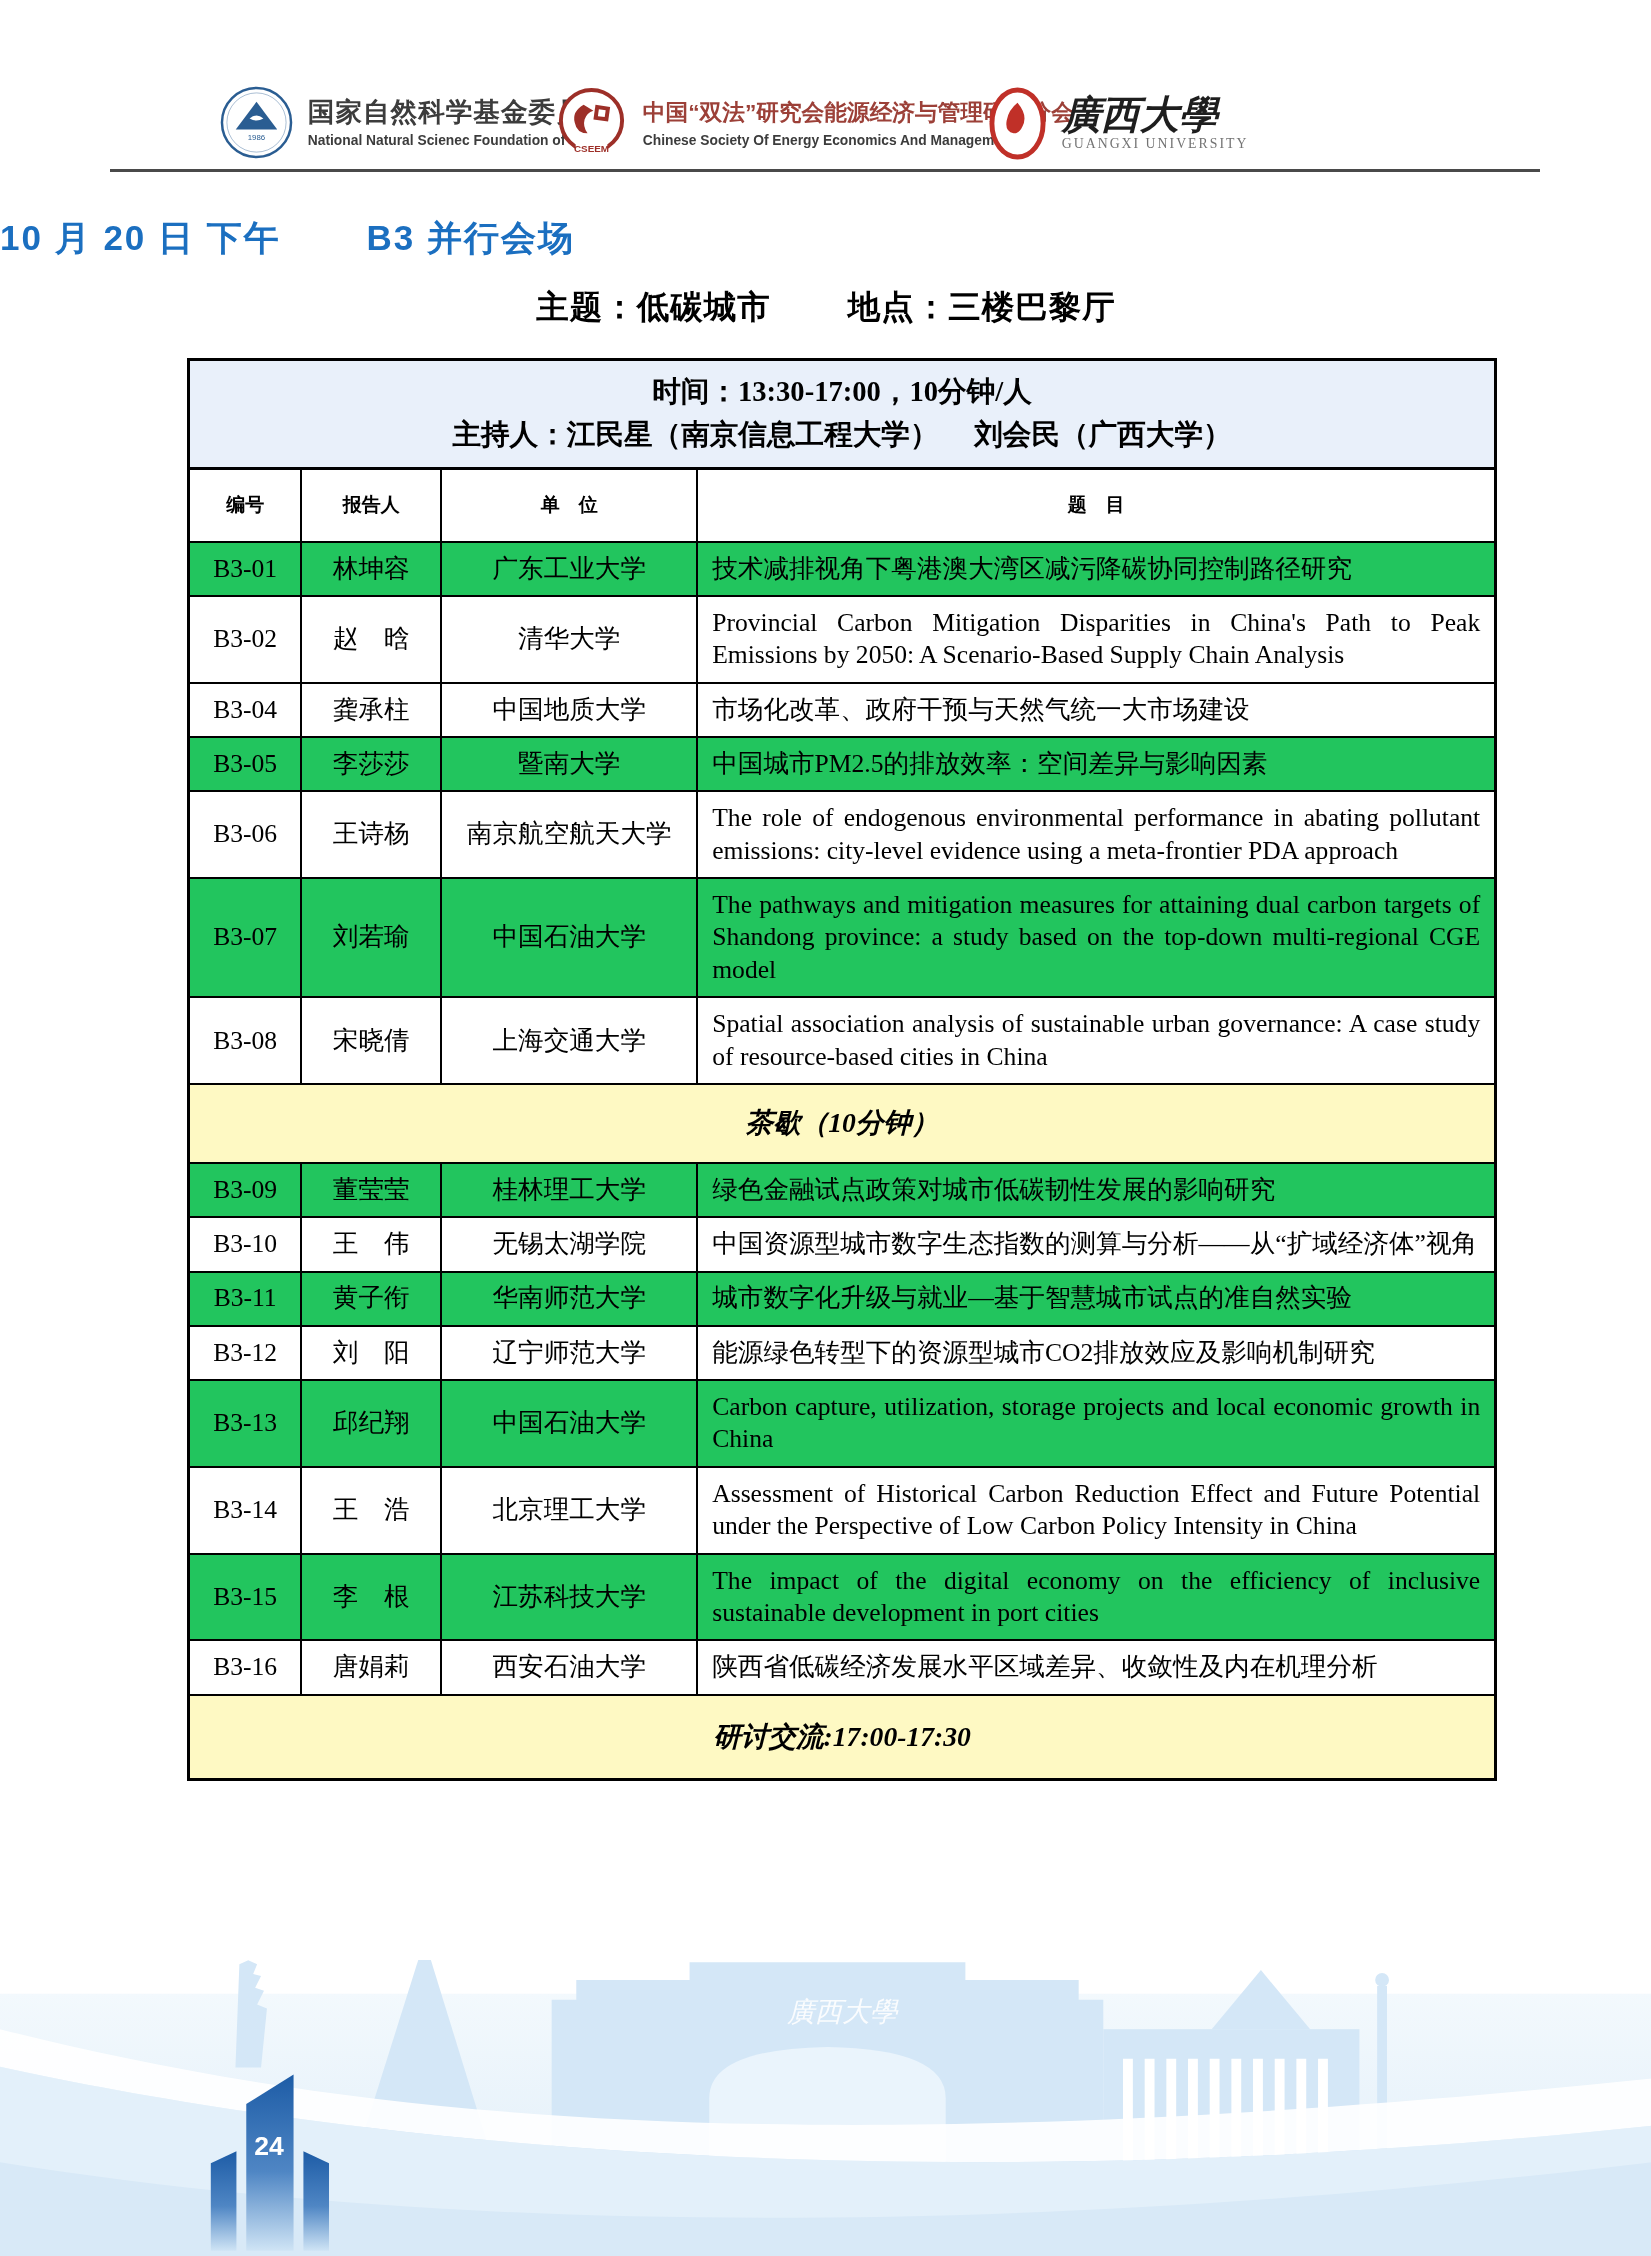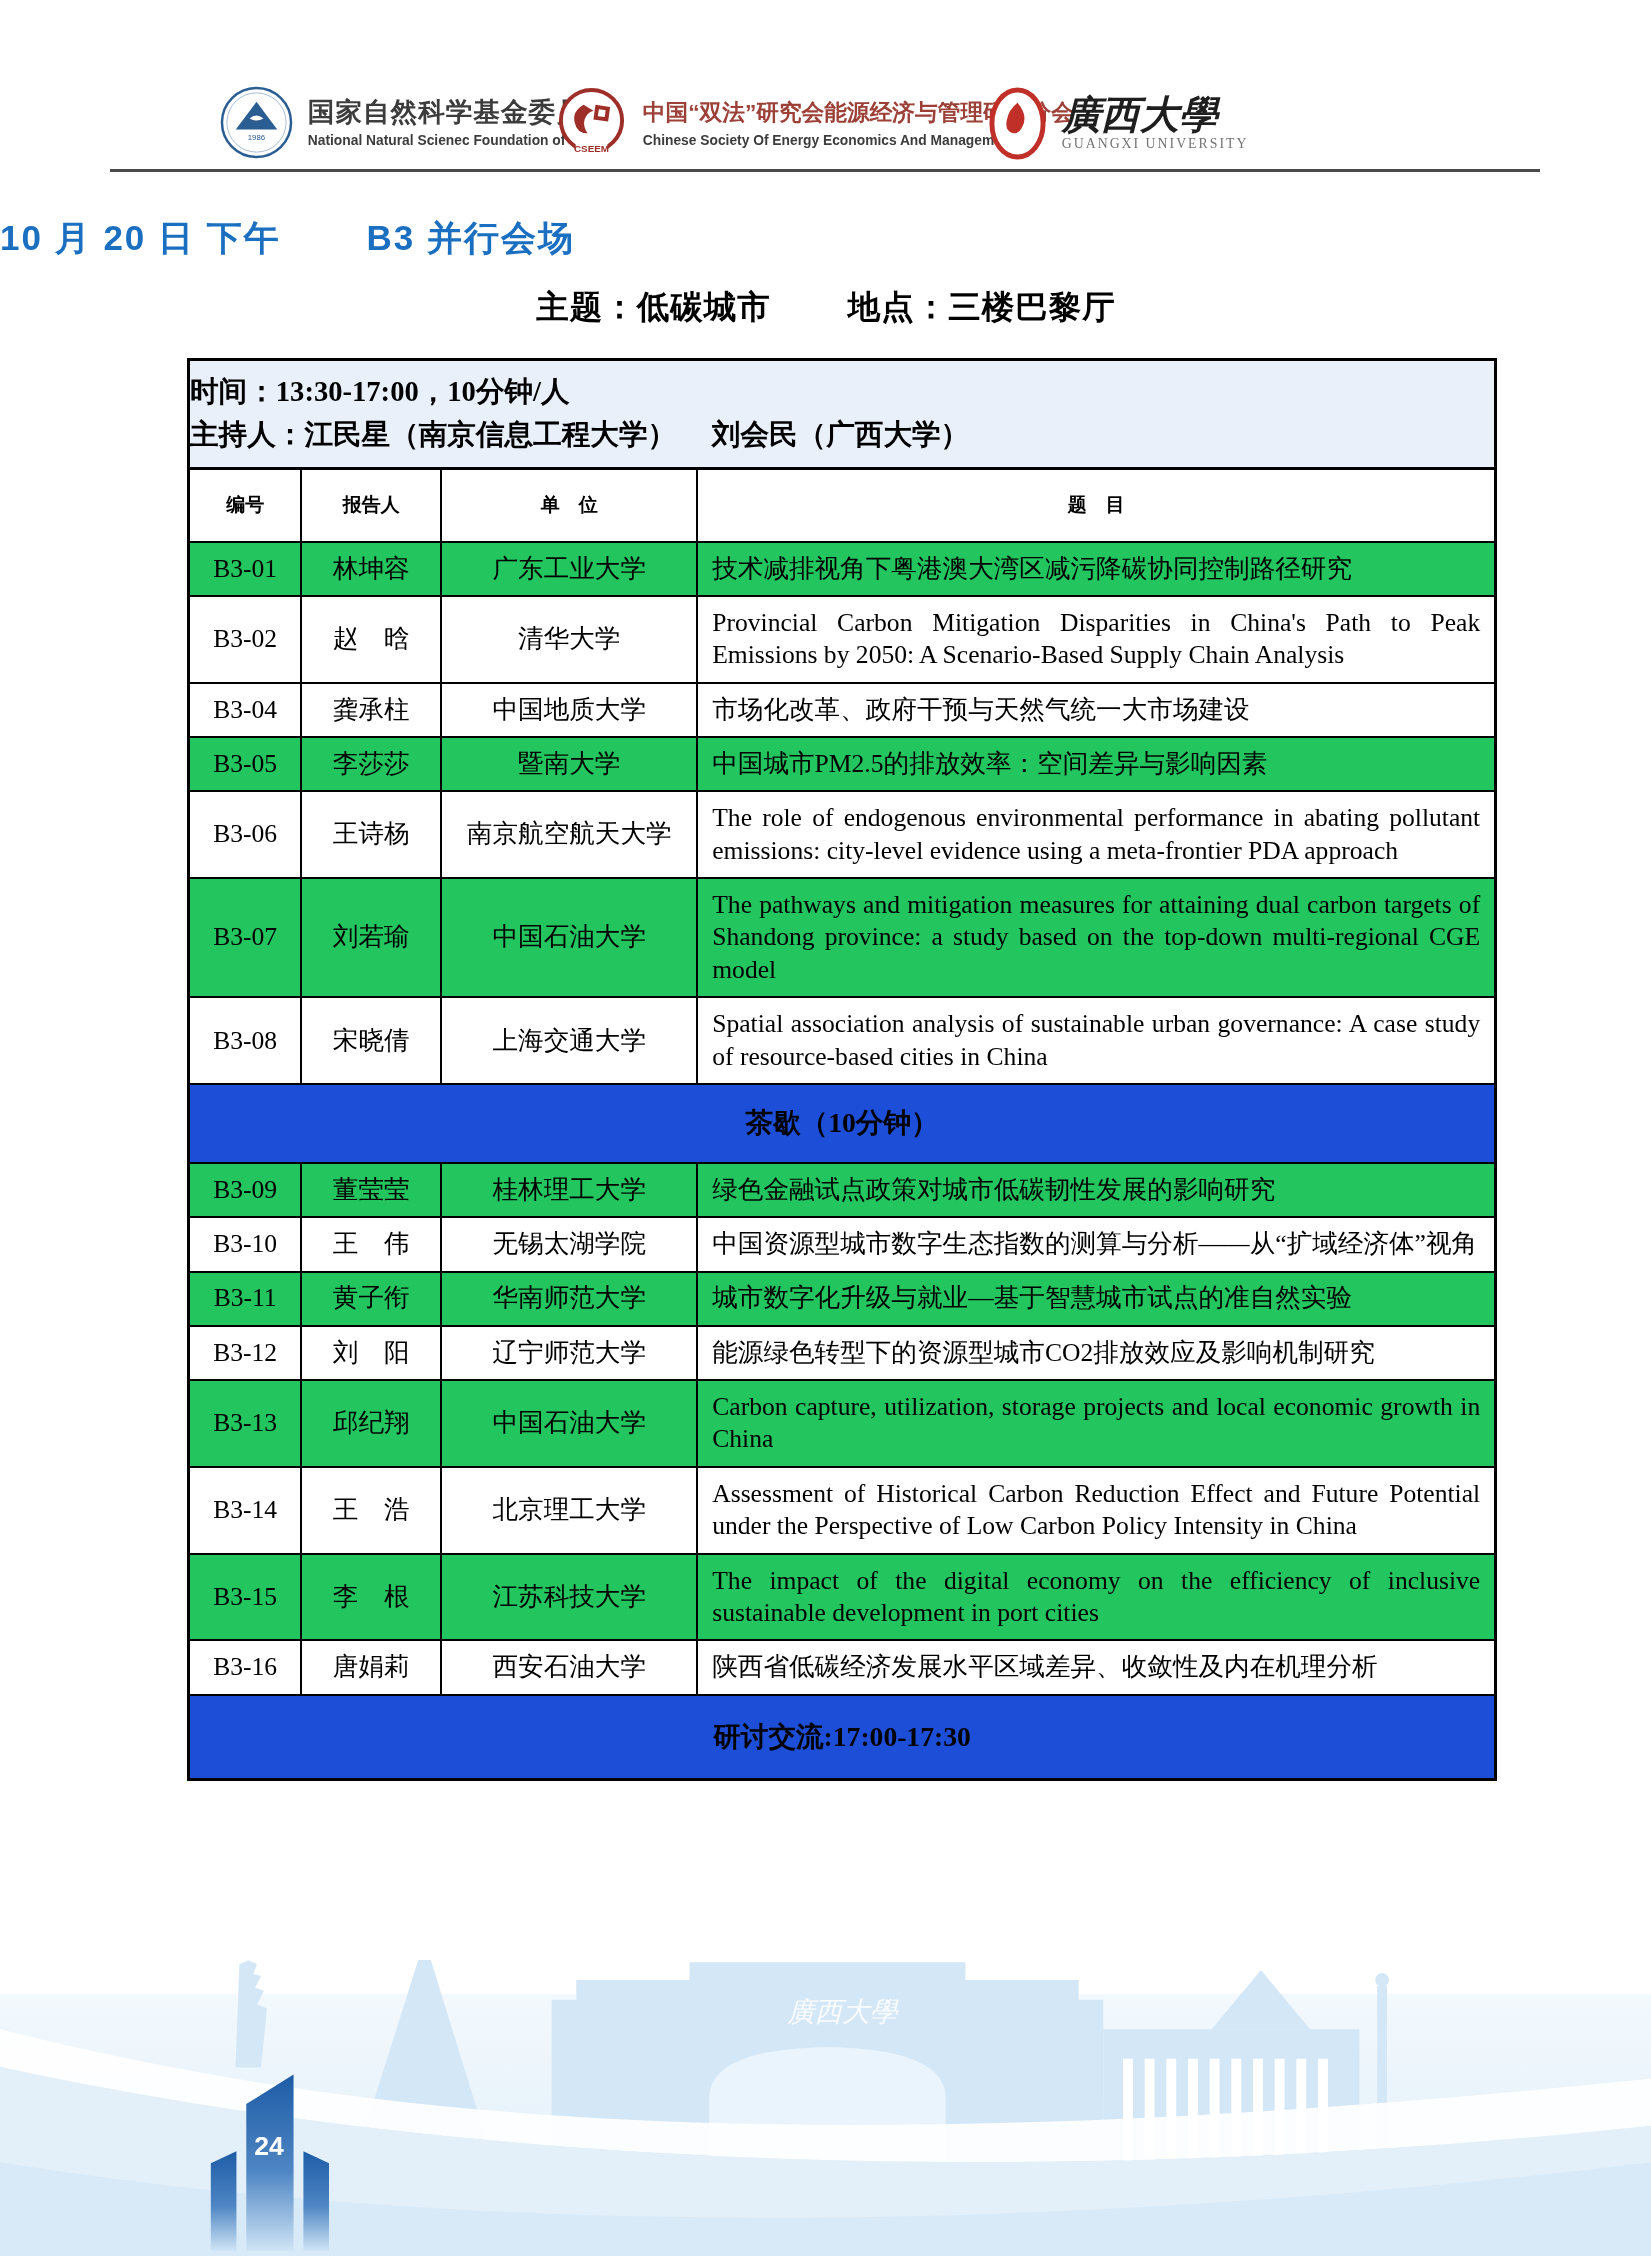--- a/index.html
+++ b/index.html
@@ -24,29 +24,29 @@
   
   .page-title{position:absolute;top:215px;left:0;width:100%;
     font-size:35px;font-weight:bold;color:#1b6fc0;letter-spacing:2px;}
   .page-subtitle{position:absolute;top:286px;left:0;width:100%;text-align:center;
     font-size:32.5px;font-weight:bold;color:#000;letter-spacing:1px;}
   
   .table-wrap{position:absolute;top:358px;left:187px;width:1310px;z-index:2;}
   table{border-collapse:collapse;width:100%;border:3px solid #000;background:#fff;
     font-family:"Liberation Serif","DejaVu Serif",serif;}
   col.c-id{width:113px;} col.c-speaker{width:140px;} col.c-aff{width:257px;} col.c-title{width:800px;}
-  .session-band{background:#e9f0fa;text-align:left;font-weight:bold;font-size:28.6px;
+  .session-band{background:#e9f0fa;text-align:center;font-weight:bold;font-size:28.6px;
     padding:8.9px 0 10.8px;border:2px solid #000;border-bottom:3px solid #000;color:#000;}
   .session-band div{line-height:43px;}
   th{border:2px solid #000;font-size:19px;font-weight:bold;height:69px;background:#fff;color:#000;}
   td{border:2px solid #000;font-size:25.6px;line-height:32.5px;padding:9.9px 5.9px;
     text-align:center;vertical-align:middle;color:#000;}
   tr.shaded td{background:#22c55e;}
   .title-cell{text-align:justify;padding:9.9px 13.8px;}
-  .band-row td{font-weight:bold;font-size:27.6px;height:57px;background:#1d4ed8;}
+  .band-row td{font-weight:bold;font-size:27.6px;height:57px;background:#fef9c3;font-style:italic;}
   .closing-row td{height:63px;}
   
   .footer{position:absolute;left:0;bottom:0;width:1652px;height:297px;z-index:1;}
 </style>
 </head>
 <body>
 
 <div class="logo logo-1">
   <span class="logo-icon">
     <svg width="75" height="75" viewBox="0 0 76 76">

